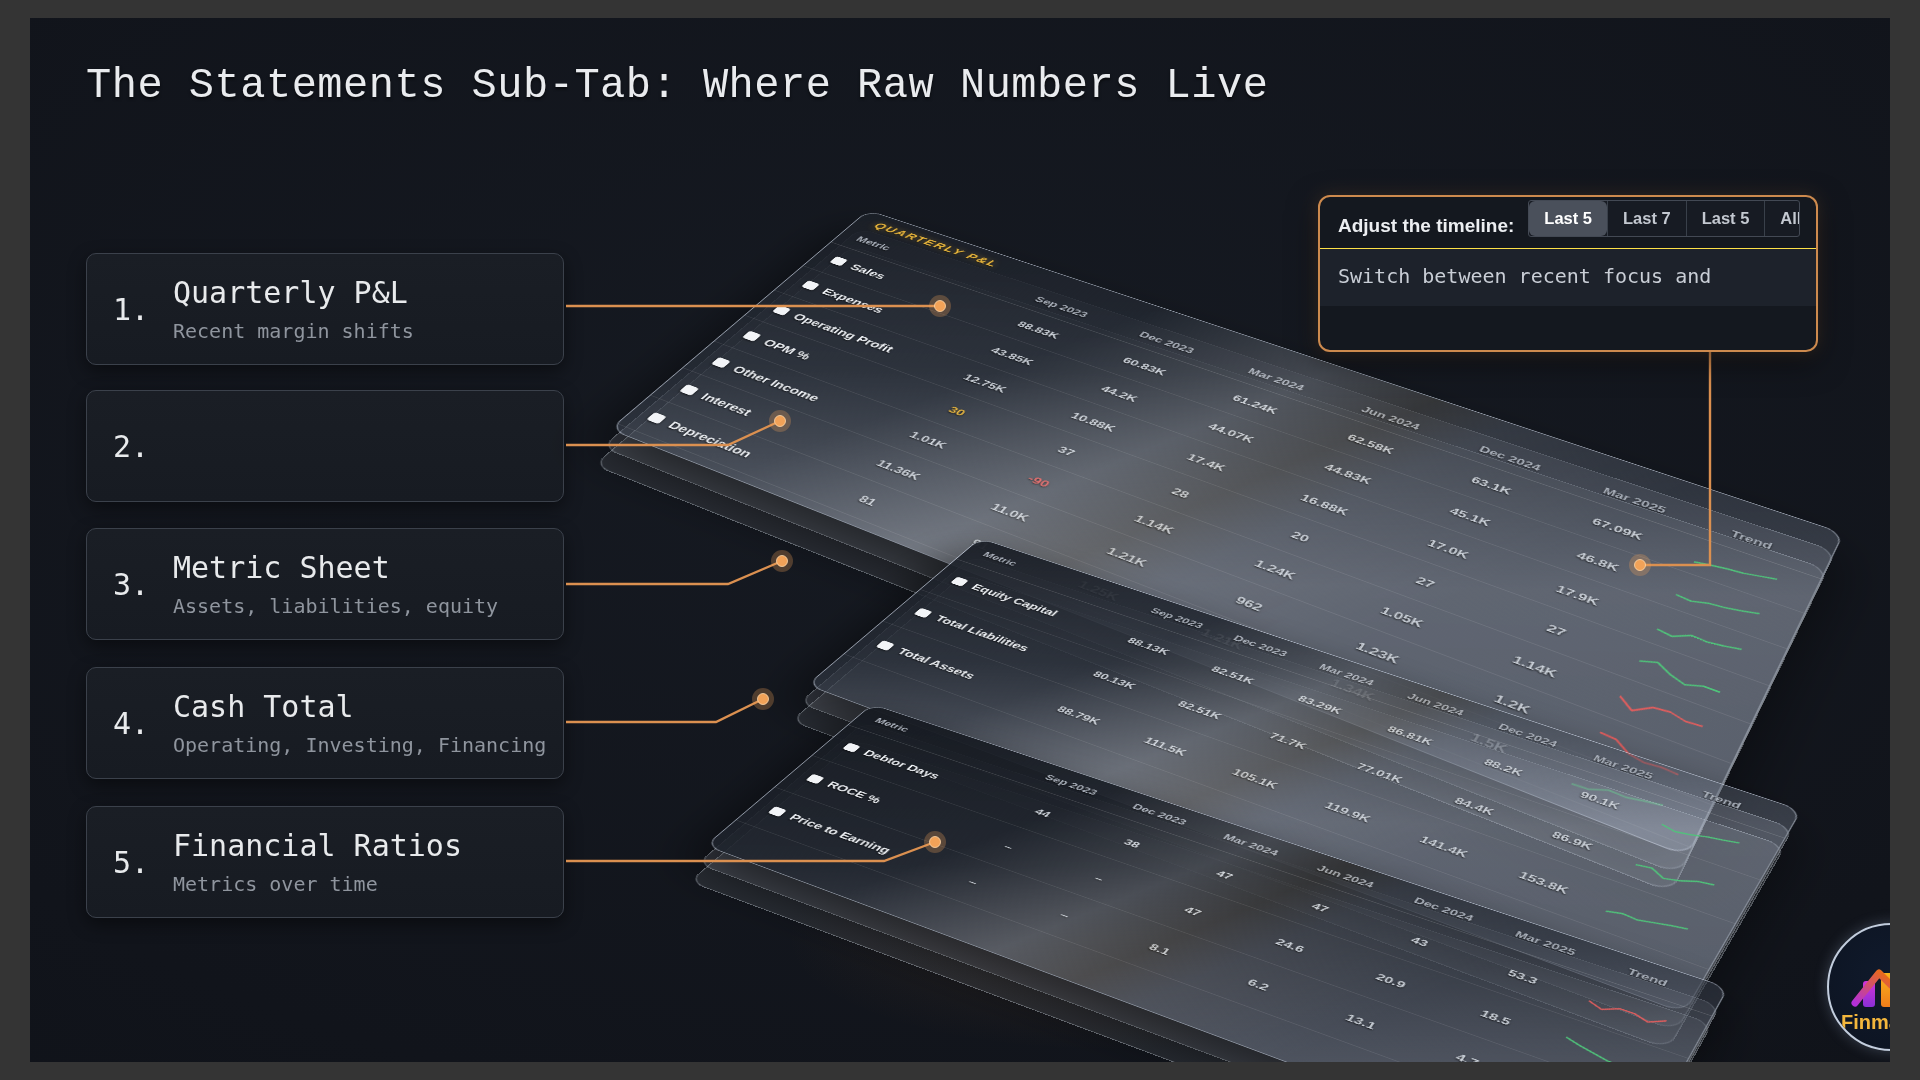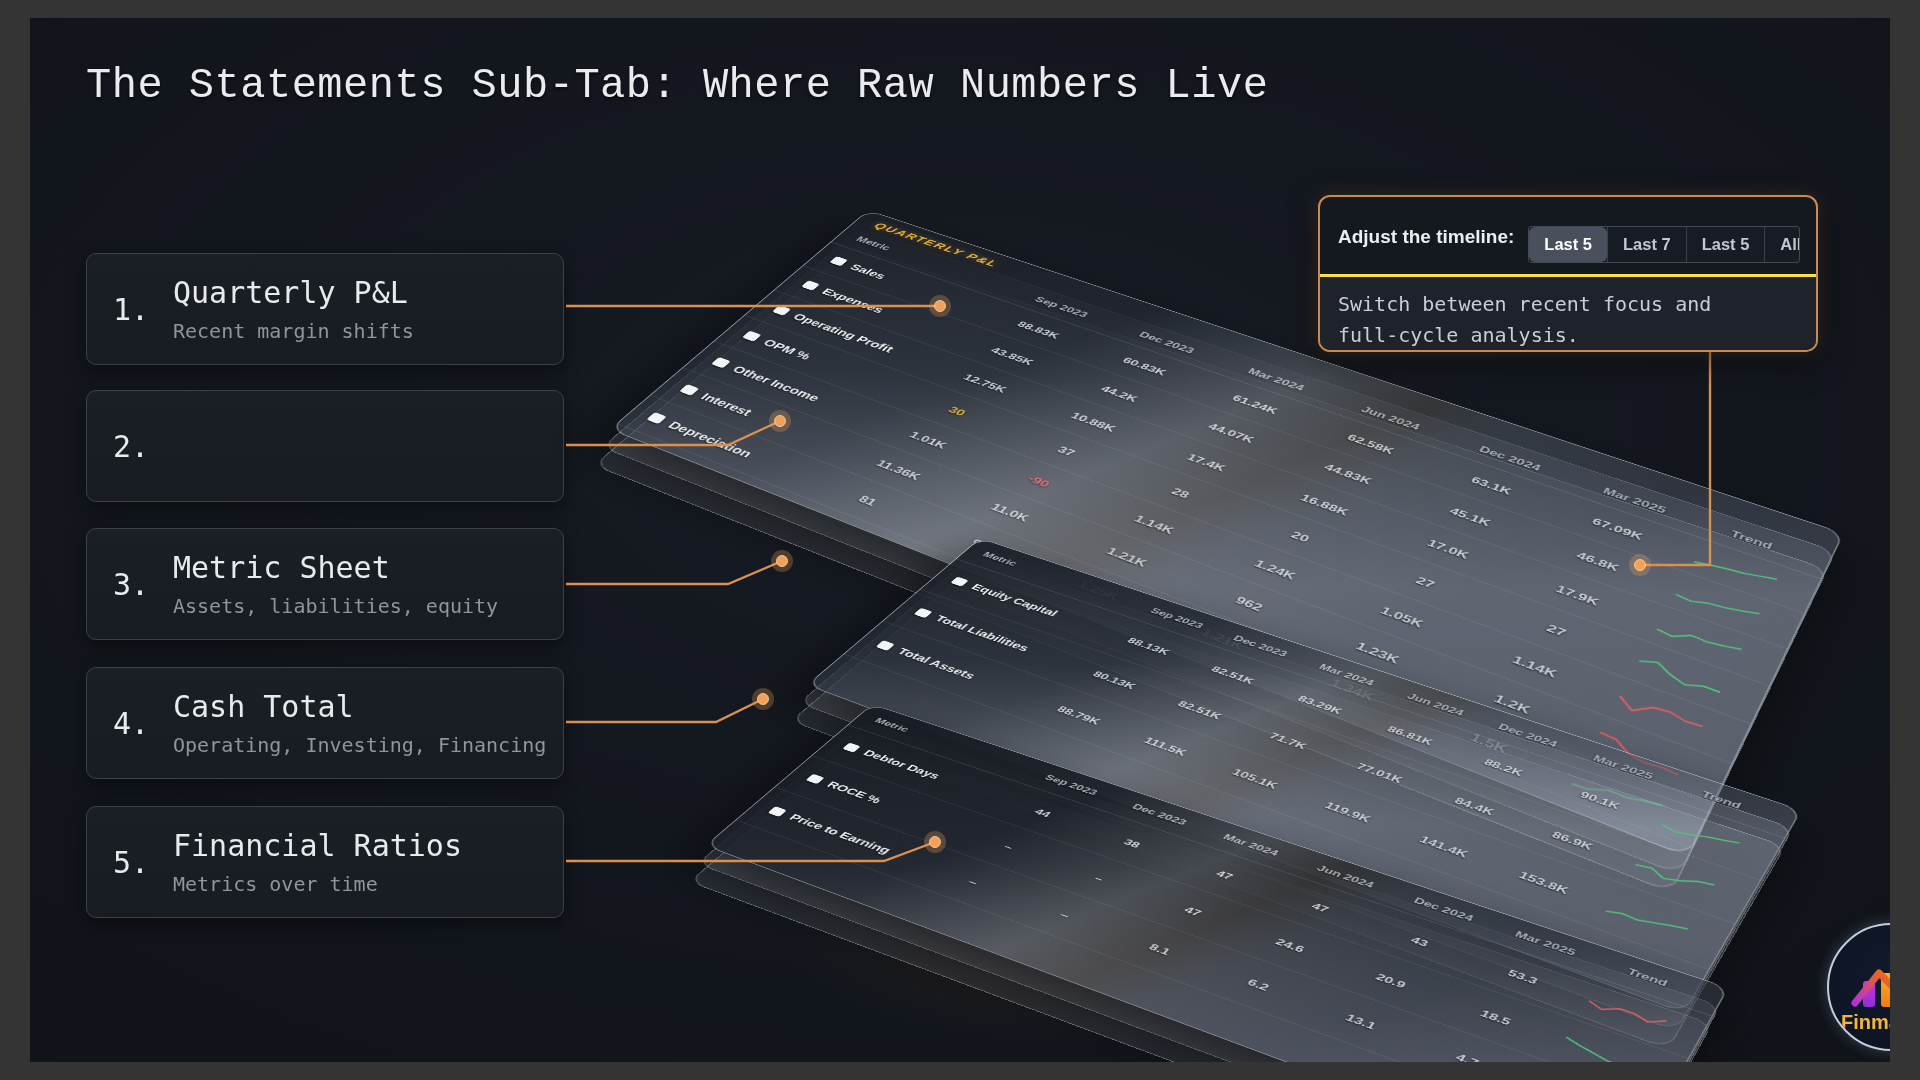--- a/index.html
+++ b/index.html
@@ -41,32 +41,32 @@
   svg.connectors{position:absolute;left:0;top:0;pointer-events:none;}
   .cline{stroke:#db9050;stroke-width:2.4;fill:none;}
   .dot-glow{fill:rgba(242,162,88,.28);}
   .cdot{fill:#f2a258;stroke:#ffd9ac;stroke-width:.8;}
   
   .callout{
     position:absolute;left:1288px;top:177px;width:500px;height:157px;box-sizing:border-box;
     border:2px solid #cd8a4e;border-radius:12px;background:#14181f;overflow:hidden;
     box-shadow:0 0 18px rgba(205,138,78,.18), 0 10px 30px rgba(0,0,0,.5);
   }
-  .callout-head{display:flex;align-items:flex-start;gap:14px;padding:29px 16px 11px 18px;}
+  .callout-head{display:flex;align-items:flex-end;gap:14px;padding:3px 16px 11px 18px;}
   .callout-label{font-family:"Liberation Sans",sans-serif;font-weight:700;font-size:19px;color:#eceef1;white-space:nowrap;}
   .seg{display:flex;border:1px solid #434954;border-radius:3px;background:#171b23;overflow:hidden;}
   .seg-btn{
     font-family:"Liberation Sans",sans-serif;font-weight:700;font-size:16.5px;
     color:#c3c8d0;background:transparent;border:none;border-left:1px solid #39404a;
     padding:8px 15px;cursor:pointer;white-space:nowrap;
   }
   .seg-btn:first-child{border-left:none;}
   .seg-btn.active{background:#4a505b;color:#ffffff;border-radius:6px;}
   .callout-body{
-    background:#1d222b;padding:12px 18px 14px;border-top:3px solid #fde047;
+    background:#1d222b;padding:12px 18px 14px;border-top:1px solid #fde047;
     font-size:20px;color:#c9ced6;line-height:1.55;
   }
   
   .scene{position:absolute;left:0;top:0;width:100%;height:100%;pointer-events:none;}
   .stack{position:absolute;}
   .sheet{
     position:absolute;left:0;top:0;box-sizing:border-box;
     transform-origin:0 0;
     transform:perspective(2600px) rotateX(58deg) rotateZ(32deg);
     border-radius:16px;
@@ -481,21 +481,20 @@
       <span class="callout-label">Adjust the timeline:</span>
       <div class="seg">
           <button class="seg-btn active">Last 5</button>
           <button class="seg-btn">Last 7</button>
           <button class="seg-btn">Last 5</button>
           <button class="seg-btn">All</button>
         </div>
     </div>
     <div class="callout-body">
       <div>Switch between recent focus and</div>
-      <div>full-cycle analysis.</div>
     </div>
   </div>
 
   <div class="logo">
     <svg width="124" height="124" viewBox="0 0 124 124">
       <defs>
         <linearGradient id="arrowGrad" x1="0" y1="1" x2="1" y2="0">
           <stop offset="0" stop-color="#a råd" stop-opacity="0"></stop>
         </linearGradient>
         <linearGradient id="arrowG" x1="0%" y1="100%" x2="100%" y2="0%">

